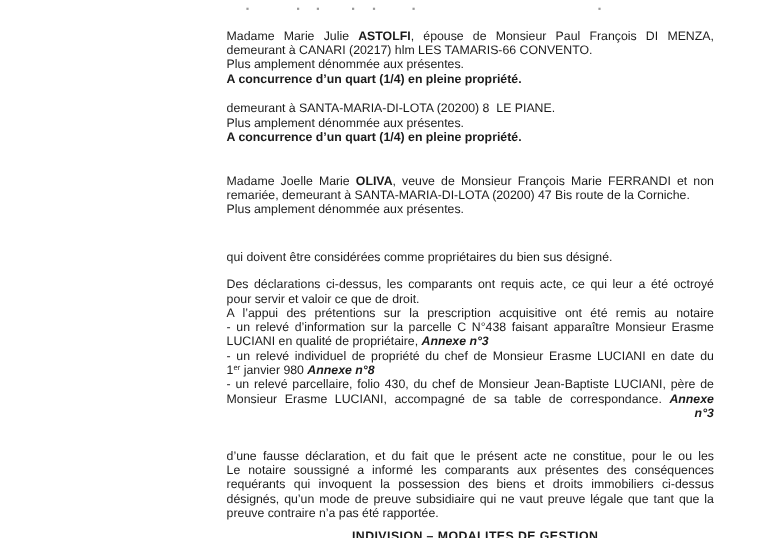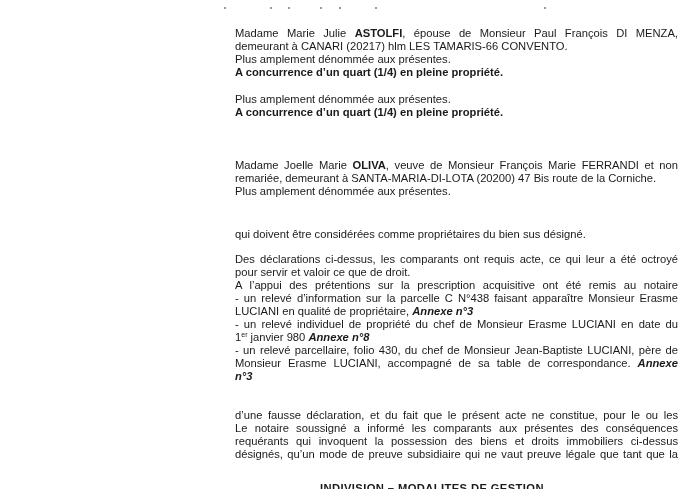--- a/index.html
+++ b/index.html
@@ -34,30 +34,29 @@
       position: absolute;
       top: 0;
       width: 2px;
       height: 2px;
       background: #9a9a9a;
     }
     .party {
       position: absolute;
       left: 0;
       width: 443px;
-      margin-left: 29px;
     }
     .line { display: block; }
     .line-justify {
       display: block;
       text-align: justify;
       text-align-last: justify;
     }
     b, .bold { font-weight: bold; }
-    .bi { font-weight: bold; font-style: italic; }
+    .bi { font-weight: bold; font-style: italic; text-align: right; }
     sup { font-size: 7px; line-height: 0; vertical-align: 4px; }
     .heading-cut {
       position: absolute;
       left: 320px;
       top: 482px;
       font-size: 11.2px;
       font-weight: bold;
       letter-spacing: 0.4px;
       color: #1a1a1a;
       white-space: nowrap;
@@ -79,20 +78,21 @@
 <div class="page">
 
   <div class="party" style="top:27px">
     <span class="line-justify"><span>Madame Marie Julie </span><b>ASTOLFI</b><span>, épouse de Monsieur Paul François DI MENZA,</span></span>
     <span class="line">demeurant à CANARI (20217) hlm LES TAMARIS-66 CONVENTO.</span>
     <span class="line">Plus amplement dénommée aux présentes.</span>
     <span class="line bold">A concurrence d’un quart (1/4) en pleine propriété.</span>
   </div>
 
   <div class="party" style="top:93px">
+    <span class="line" style="white-space:pre">demeurant à SANTA-MARIA-DI-LOTA (20200) 8  LE PIANE.</span>
     <span class="line">Plus amplement dénommée aux présentes.</span>
     <span class="line bold">A concurrence d’un quart (1/4) en pleine propriété.</span>
   </div>
 
   <div class="party" style="top:159px">
     <span class="line-justify"><span>Madame Joelle Marie </span><b>OLIVA</b><span>, veuve de Monsieur François Marie FERRANDI et non</span></span>
     <span class="line" style="white-space:nowrap">remariée, demeurant à SANTA-MARIA-DI-LOTA (20200) 47 Bis route de la Corniche.</span>
     <span class="line">Plus amplement dénommée aux présentes.</span>
   </div>
 
@@ -111,16 +111,17 @@
     <span class="line-justify">- un relevé parcellaire, folio 430, du chef de Monsieur Jean-Baptiste LUCIANI, père de</span>
     <span class="line-justify"><span>Monsieur Erasme LUCIANI, accompagné de sa table de correspondance. </span><span class="bi">Annexe</span></span>
     <span class="line bi">n°3</span>
   </div>
 
   <div class="party" style="top:409px">
     <span class="line-justify">d’une fausse déclaration, et du fait que le présent acte ne constitue, pour le ou les</span>
     <span class="line-justify">Le notaire soussigné a informé les comparants aux présentes des conséquences</span>
     <span class="line-justify">requérants qui invoquent la possession des biens et droits immobiliers ci-dessus</span>
     <span class="line-justify">désignés, qu’un mode de preuve subsidiaire qui ne vaut preuve légale que tant que la</span>
+    <span class="line">preuve contraire n’a pas été rapportée.</span>
   </div>
 </div>
 
 <div class="heading-cut">INDIVISION – MODALITES DE GESTION</div>
 
 </body></html>

